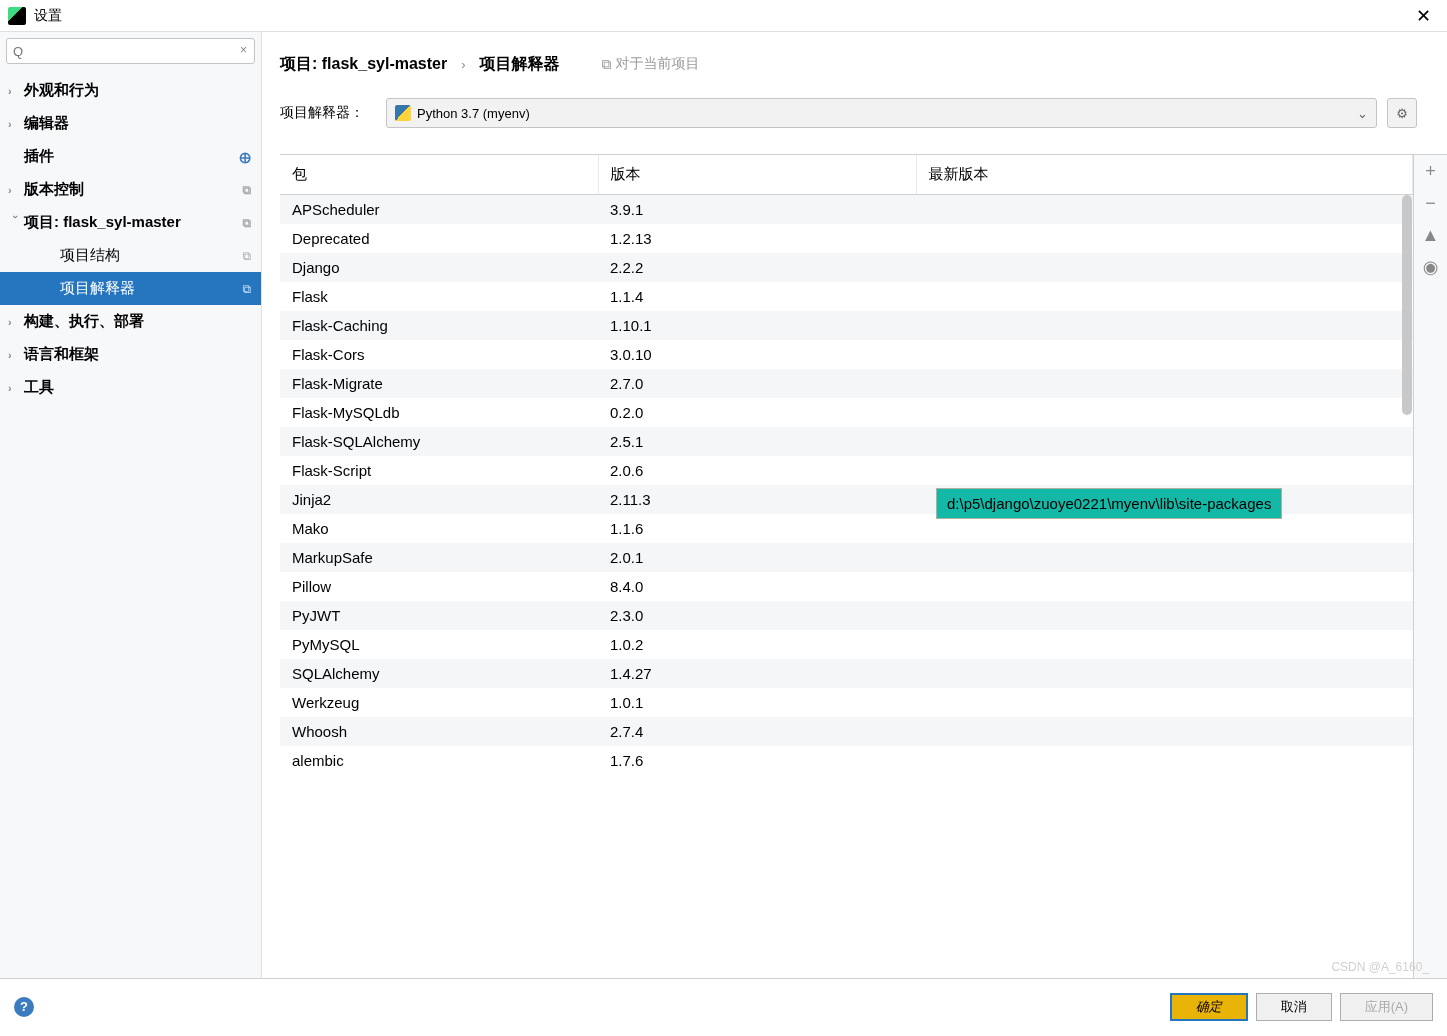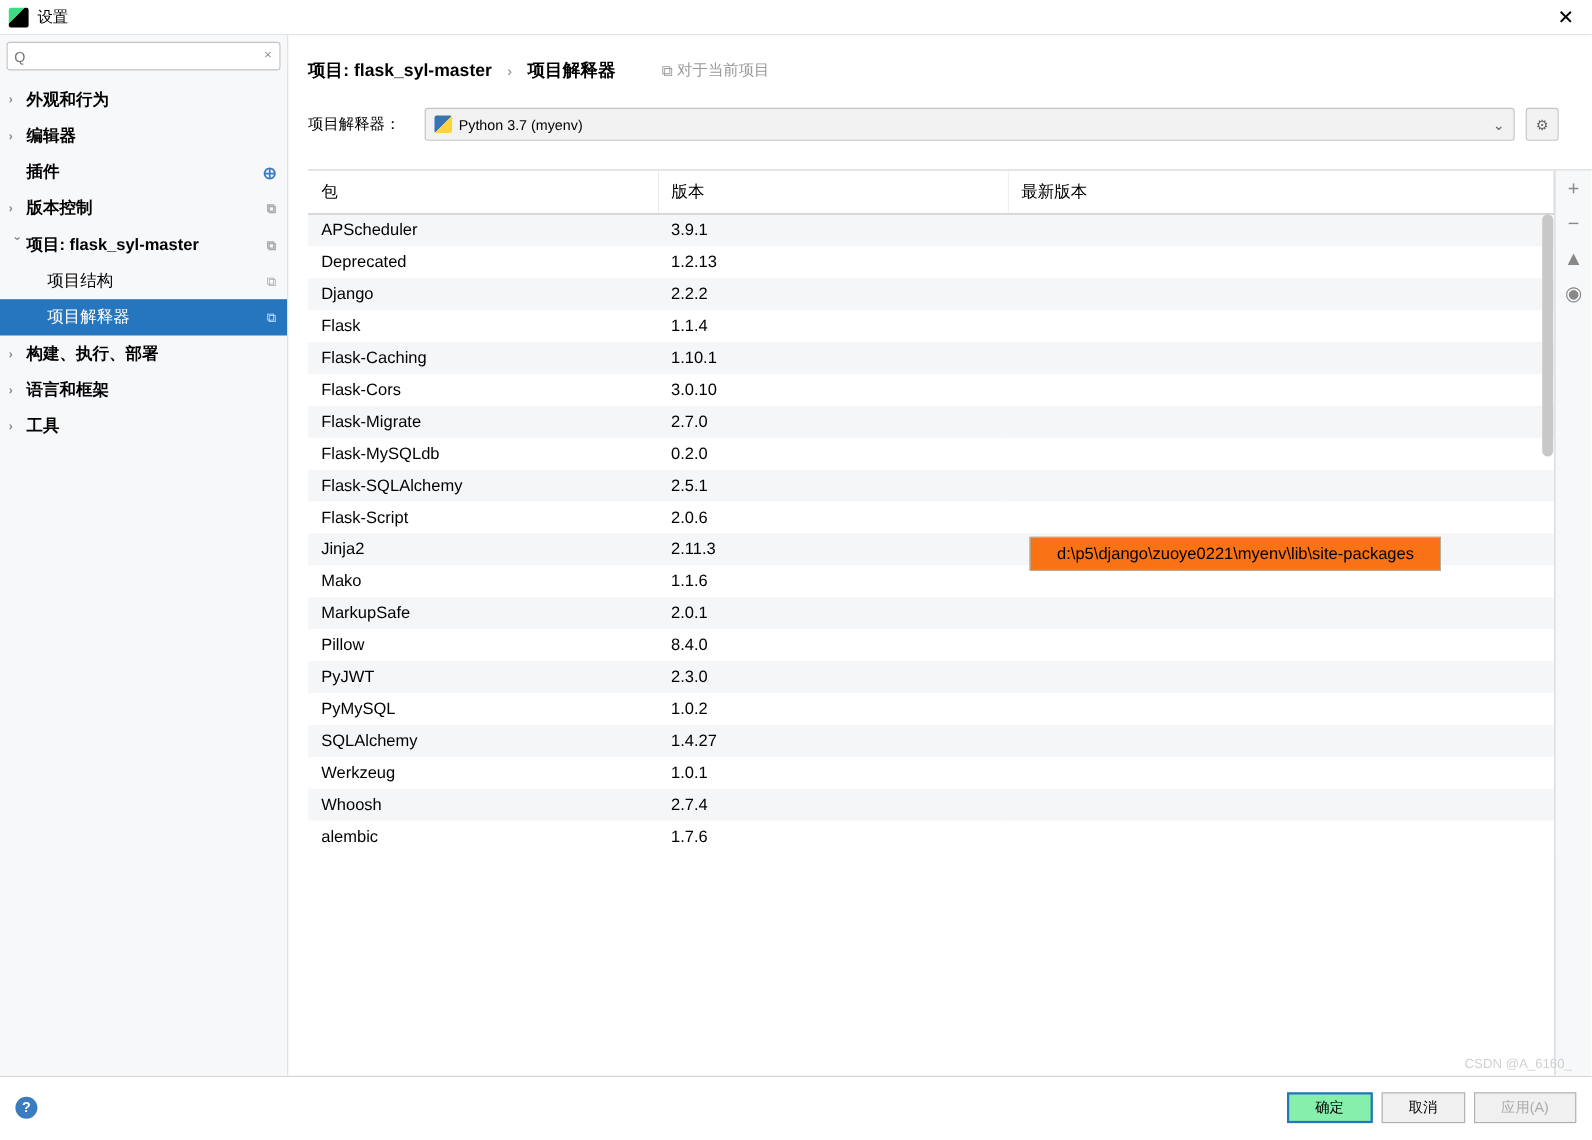--- a/index.html
+++ b/index.html
@@ -13,21 +13,21 @@
 .search-wrap { padding: 6px; position: relative; }
 .search { width: 100%; height: 26px; border: 1px solid #c4c4c4; border-radius: 3px; padding: 0 22px 0 6px; font-size: 13px; }
 .search-icon-clear { position: absolute; right: 14px; top: 11px; color: #888; font-size: 12px; cursor: pointer; }
 .tree { flex: 1; overflow-y: auto; padding-top: 4px; }
 .tree-item { display: flex; align-items: center; height: 33px; padding: 0 10px 0 8px; cursor: pointer; font-size: 15px; }
 .tree-item.bold { font-weight: 600; }
 .tree-item .arrow { width: 16px; color: #888; font-size: 11px; }
 .tree-item .arrow.expanded { transform: rotate(90deg); display: inline-block; }
 .tree-item .label { flex: 1; }
 .tree-item.selected { background: #2675bf; color: #fff; }
-.tree-item.child { padding-left: 43px; }
+.tree-item.child { padding-left: 60px; }
 .tree-item .badge { color: #3b7bbf; font-size: 14px; }
 .tree-item .copy-icon { color: #aaa; font-size: 12px; }
 .tree-item.selected .copy-icon { color: #cfe3f5; }
 .main { flex: 1; display: flex; flex-direction: column; padding: 18px 0 0 18px; }
 .breadcrumb { display: flex; align-items: center; gap: 14px; height: 28px; margin-bottom: 20px; }
 .breadcrumb .crumb { font-size: 16px; font-weight: 600; }
 .breadcrumb .sep { color: #888; }
 .breadcrumb .hint { color: #999; font-size: 14px; display: flex; align-items: center; gap: 4px; margin-left: 28px; }
 .interp-row { display: flex; align-items: center; gap: 10px; margin-bottom: 26px; padding-right: 30px; }
 .interp-row .lbl { font-size: 14px; width: 96px; }
@@ -40,26 +40,26 @@
 .table-wrap { flex: 1; overflow-y: auto; position: relative; }
 table { width: 100%; border-collapse: collapse; }
 th { text-align: left; font-weight: 400; font-size: 15px; padding: 10px 12px; border-bottom: 1px solid #d0d0d0; border-right: 1px solid #e8e8e8; background: #fff; position: sticky; top: 0; }
 td { padding: 6px 12px; font-size: 15px; }
 tbody tr:nth-child(odd) { background: #f4f6f8; }
 tbody tr:nth-child(even) { background: #fff; }
 .col-name { width: 318px; }
 .col-ver { width: 318px; }
 .side-tools { width: 34px; border-left: 1px solid #d0d0d0; display: flex; flex-direction: column; background: #f7f8fa; }
 .tool-btn { height: 32px; display: flex; align-items: center; justify-content: center; color: #888; font-size: 18px; cursor: pointer; }
-.tooltip { position: absolute; left: 656px; top: 333px; background: #f97316; border: 1px solid #b0b0a0; padding: 6px 24px; font-size: 15px; z-index: 10; }
+.tooltip { position: absolute; left: 656px; top: 333px; background: #14b8a6; border: 1px solid #b0b0a0; padding: 6px 10px; font-size: 15px; z-index: 10; }
 .footer { height: 56px; border-top: 1px solid #d0d0d0; display: flex; align-items: center; padding: 0 14px; }
 .help-icon { width: 20px; height: 20px; border-radius: 50%; background: #3b7bbf; color: #fff; display: flex; align-items: center; justify-content: center; font-size: 13px; font-weight: bold; cursor: pointer; }
 .footer .spacer { flex: 1; }
 .btn { height: 28px; padding: 0 24px; margin-left: 8px; border: 1px solid #adadad; background: #f0f0f0; cursor: pointer; font-size: 13px; }
-.btn.primary { border: 2px solid #2675bf; background: #86efac; }
+.btn.primary { border: 2px solid #2675bf; background: #eab308; font-style: italic; }
 .btn.disabled { color: #aaa; cursor: default; }
 .scrollbar-track { position: absolute; right: 0; top: 40px; width: 12px; height: 260px; }
 .scrollbar-thumb { width: 10px; height: 220px; background: #c8c8c8; border-radius: 5px; margin-left: 1px; }
 .watermark { position: absolute; right: 18px; bottom: 62px; color: #d0d0d0; font-size: 12px; }
 </style>
 </head>
 <body>
 
 <div class="titlebar">
   <div class="app-icon"></div>

